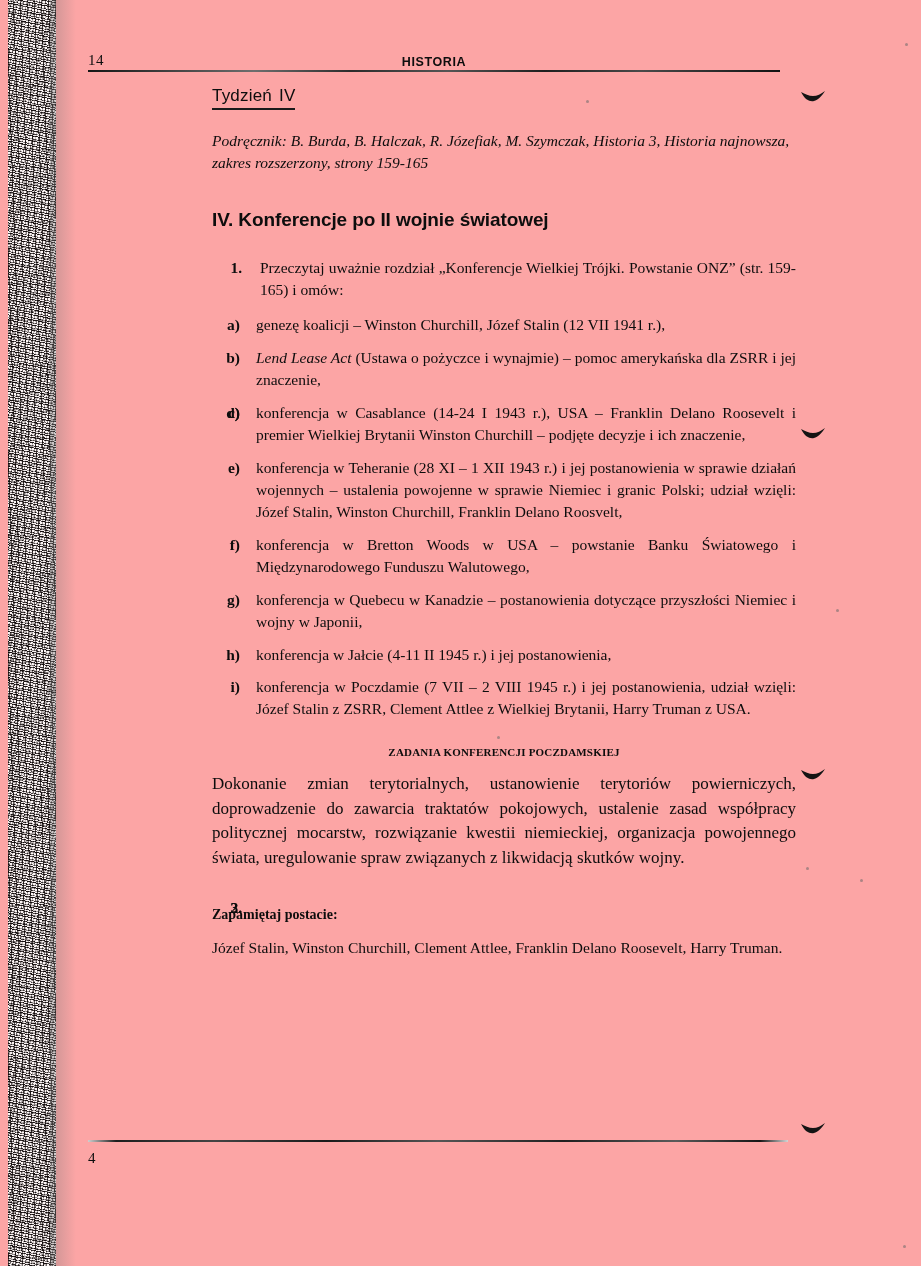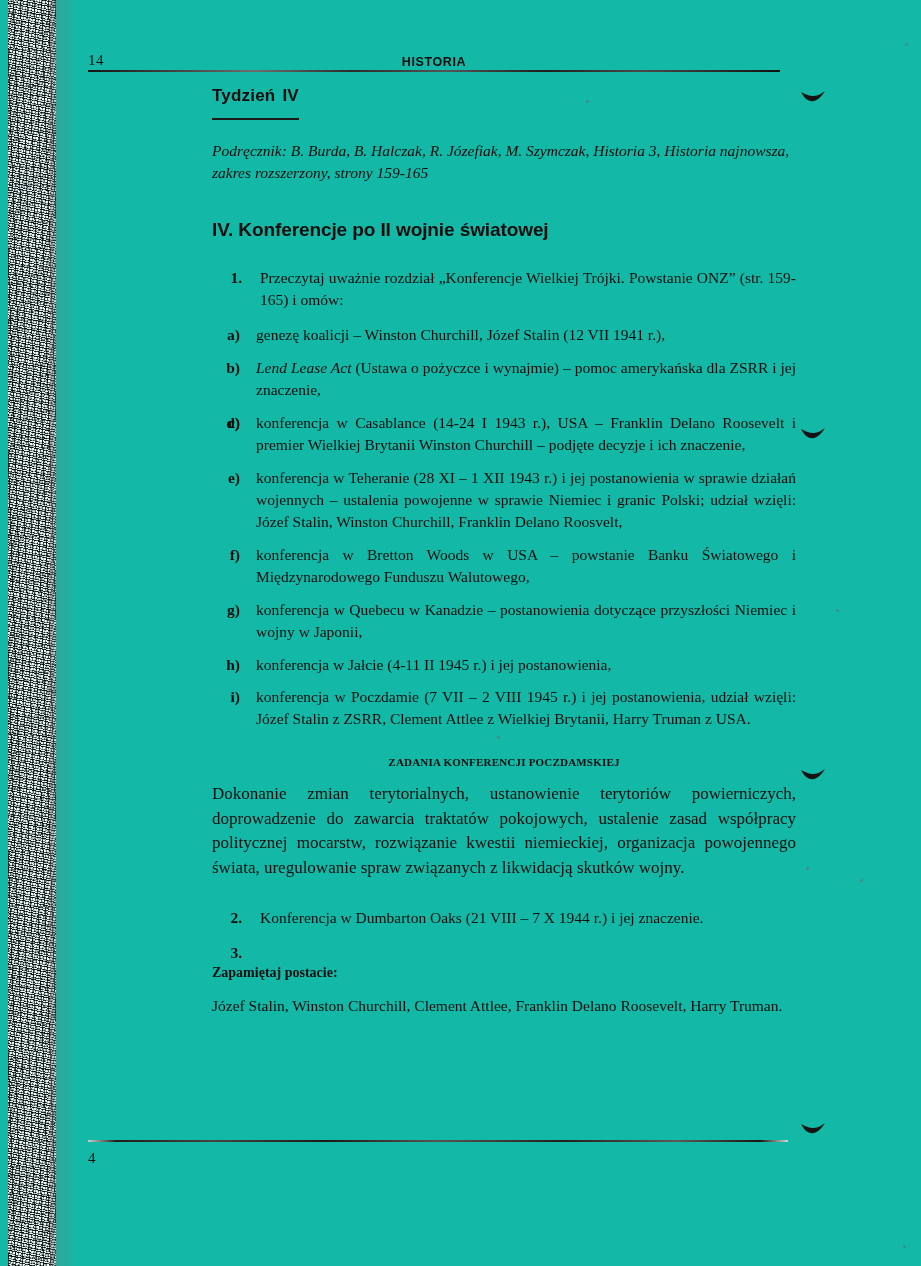--- a/index.html
+++ b/index.html
@@ -10,21 +10,21 @@
   }
   body {
     font-family: "Liberation Serif", "DejaVu Serif", serif;
     color: #0d0d0d;
   }
   #page {
     position: relative;
     width: 921px;
     height: 1266px;
     overflow: hidden;
-    background: #14b8a6;
+    background: #fca5a5;
   }
 
   
   .scan-edge {
     position: absolute;
     top: 0;
     left: 8px;
     width: 48px;
     height: 1266px;
     background-color: #9a9a9a;
@@ -113,25 +113,25 @@
   .content {
     position: absolute;
     top: 86px;
     left: 212px;
     width: 584px;
   }
 
   .week-heading {
     font-family: "Liberation Sans", "DejaVu Sans", sans-serif;
     font-size: 17px;
-    font-weight: 700;
+    font-weight: 400;
     letter-spacing: 0.2px;
     display: inline-block;
     border-bottom: 2px solid #1a1a1a;
-    padding-bottom: 12px;
+    padding-bottom: 2px;
     margin: 0 0 20px 0;
   }
   .week-heading .roman { margin-left: 7px; }
 
   .textbook-ref {
     font-style: italic;
     font-size: 15.5px;
     line-height: 1.45;
     margin: 0 0 34px 0;
     text-align: left;
@@ -324,21 +324,20 @@
       </div>
 
     </div>
 
     <div class="centered-heading">ZADANIA KONFERENCJI POCZDAMSKIEJ</div>
 
     <p class="body-para">Dokonanie zmian terytorialnych, ustanowienie terytoriów powierniczych, doprowadzenie do zawarcia traktatów pokojowych, ustalenie zasad współpracy politycznej mocarstw, rozwiązanie kwestii niemieckiej, organizacja powojennego świata, uregulowanie spraw związanych z likwidacją skutków wojny.</p>
 
     <div class="num-item">
       <span class="marker">2.</span>
-      <span>Konferencja w Dumbarton Oaks (21 VIII – 7 X 1944 r.) i jej znaczenie.</span>
     </div>
 
     <div class="num-item" style="margin-bottom:6px;">
       <span class="marker">3.</span>
     </div>
 
     <div class="remember-heading">Zapamiętaj postacie:</div>
 
     <p class="people-para">Józef Stalin, Winston Churchill, Clement Attlee, Franklin Delano Roosevelt, Harry Truman.</p>
 

